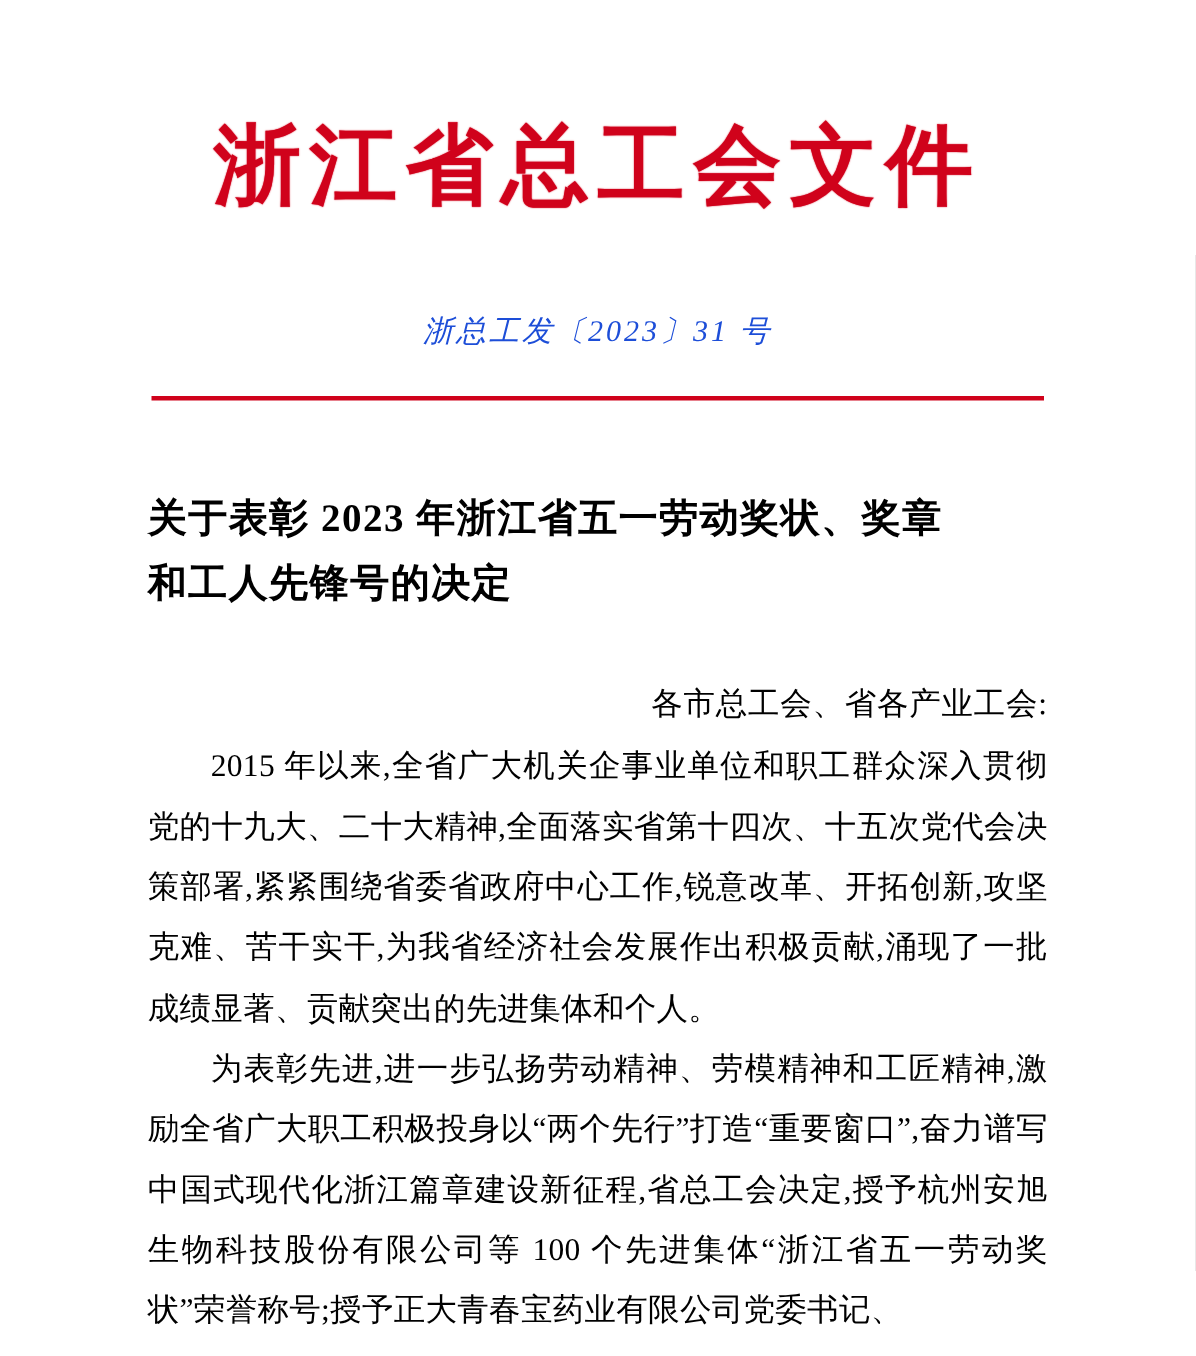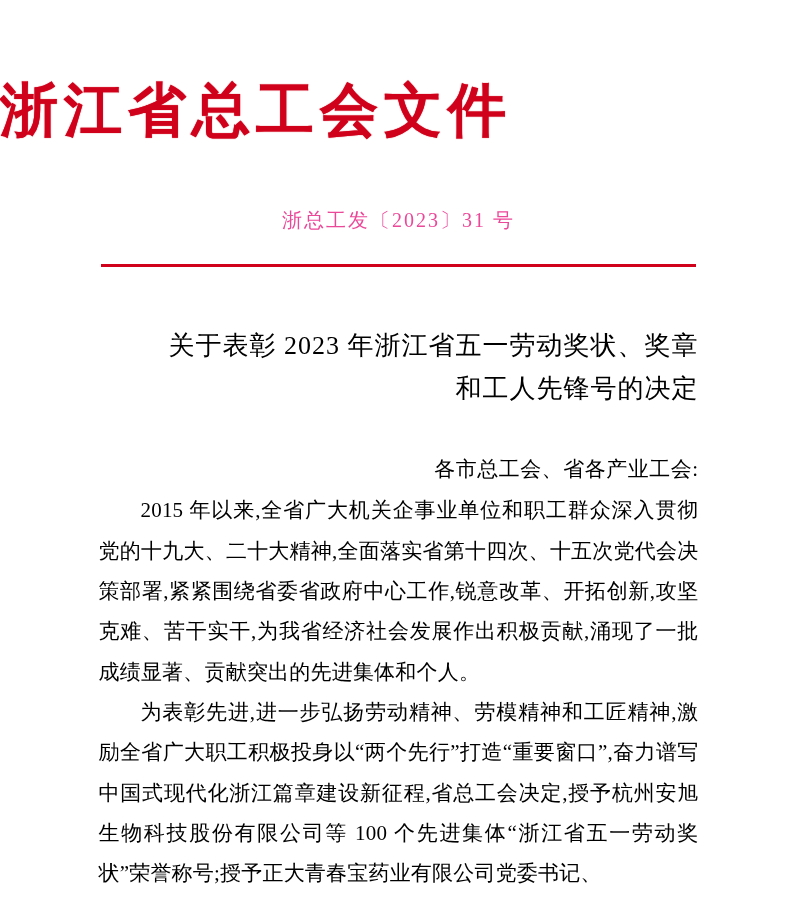--- a/index.html
+++ b/index.html
@@ -14,50 +14,52 @@
     position: relative;
     width: 797px;
     height: 904px;
     background: #ffffff;
     overflow: hidden;
     box-sizing: border-box;
   }
   .doc-title {
     margin: 0;
     padding-top: 78px;
+    text-align: center;
     color: #d0021b;
     font-family: "Liberation Serif", "DejaVu Serif", serif;
     font-weight: bold;
     font-size: 58px;
     letter-spacing: 6px;
     line-height: 1.15;
     text-shadow: 0 0 1px #d0021b;
   }
   .doc-number {
     margin: 0;
     padding-top: 62px;
     text-align: center;
     font-size: 20px;
-    color: #ec4899;
+    color: #1d4ed8;
     letter-spacing: 2px;
     font-family: "Liberation Serif", "DejaVu Serif", serif;
+    font-style: italic;
   }
   .red-rule {
     margin: 30px auto 0 auto;
     width: 595px;
     height: 3px;
     background: #d0021b;
   }
   .subject {
     margin: 0 auto;
     padding-top: 58px;
     width: 600px;
-    text-align: right;
+    text-align: left;
     font-size: 26px;
-    font-weight: normal;
+    font-weight: bold;
     line-height: 1.65;
     color: #000000;
     letter-spacing: 1px;
     font-family: "Liberation Serif", "DejaVu Serif", serif;
   }
   .body-wrap {
     margin: 0 auto;
     padding-top: 40px;
     width: 600px;
   }

